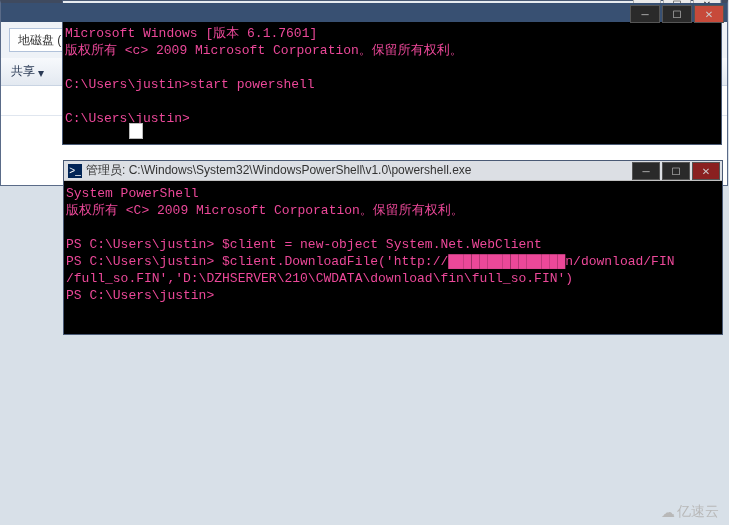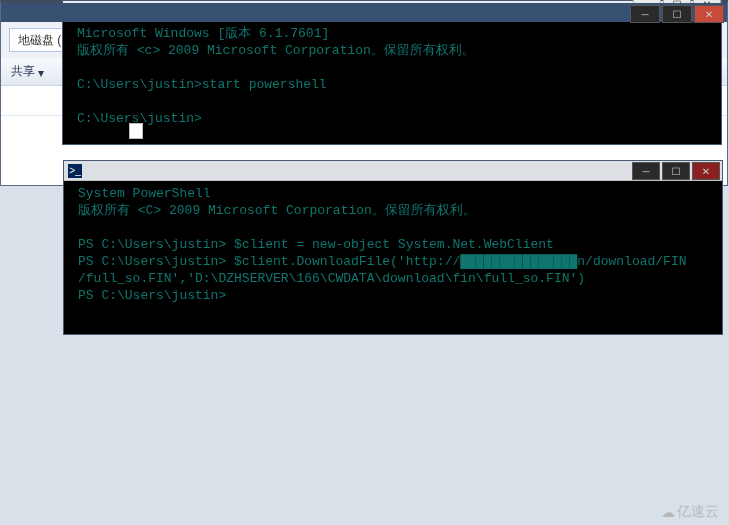--- a/index.html
+++ b/index.html
@@ -71,24 +71,24 @@
       cursor: pointer;
     }
     .win-btn.close { background: #8a2020; }
     .win-btn.close2 { background: #c74a3a; }
     .win-btn.light { background: #eaeaea; color: #222; border-color: #aaa; }
     .cmd-window .window-controls { top: -6px; right: 0; }
     .cmd-window .win-btn, .ps-window .win-btn { width: 28px; height: 18px; }
 
     .console-body {
       background: #000;
-      color: #0f766e;
+      color: #ec4899;
       font-family: "Consolas", "Courier New", monospace;
       font-size: 13px;
-      padding: 4px 14px;
+      padding: 4px 2px;
       line-height: 17px;
       white-space: pre;
       overflow: hidden;
     }
 
     
     .ps-window {
       left: 63px;
       top: 160px;
       width: 660px;
@@ -268,32 +268,33 @@
 <span>版权所有 &lt;c&gt; 2009 Microsoft Corporation。保留所有权利。</span>
 <span></span>
 <span>C:\Users\justin&gt;start powershell</span>
 <span></span>
 <span>C:\Users\justin&gt;</span></div>
 </div>
 
 <div class="window ps-window">
   <div class="title-bar">
     <span class="icon ps-icon">&gt;_</span>
+    <span class="title-text">管理员: C:\Windows\System32\WindowsPowerShell\v1.0\powershell.exe</span>
     <div class="window-controls">
       <span class="win-btn">─</span>
       <span class="win-btn">☐</span>
       <span class="win-btn close">✕</span>
     </div>
   </div>
   <div class="console-body"><span>System PowerShell</span>
 <span>版权所有 &lt;C&gt; 2009 Microsoft Corporation。保留所有权利。</span>
 <span></span>
 <span>PS C:\Users\justin&gt; $client = new-object System.Net.WebClient</span>
 <span>PS C:\Users\justin&gt; $client.DownloadFile('http://███████████████n/download/FIN</span>
-<span>/full_so.FIN','D:\DZHSERVER\166\CWDATA\download\fin\full_so.FIN')</span>
+<span>/full_so.FIN','D:\DZHSERVER\210\CWDATA\download\fin\full_so.FIN')</span>
 <span>PS C:\Users\justin&gt;</span></div>
 </div>
 
 <div class="explorer-window">
   <div class="explorer-top">
     <div class="window-controls">
       <span class="win-btn">─</span>
       <span class="win-btn">☐</span>
       <span class="win-btn close2">✕</span>
     </div>

